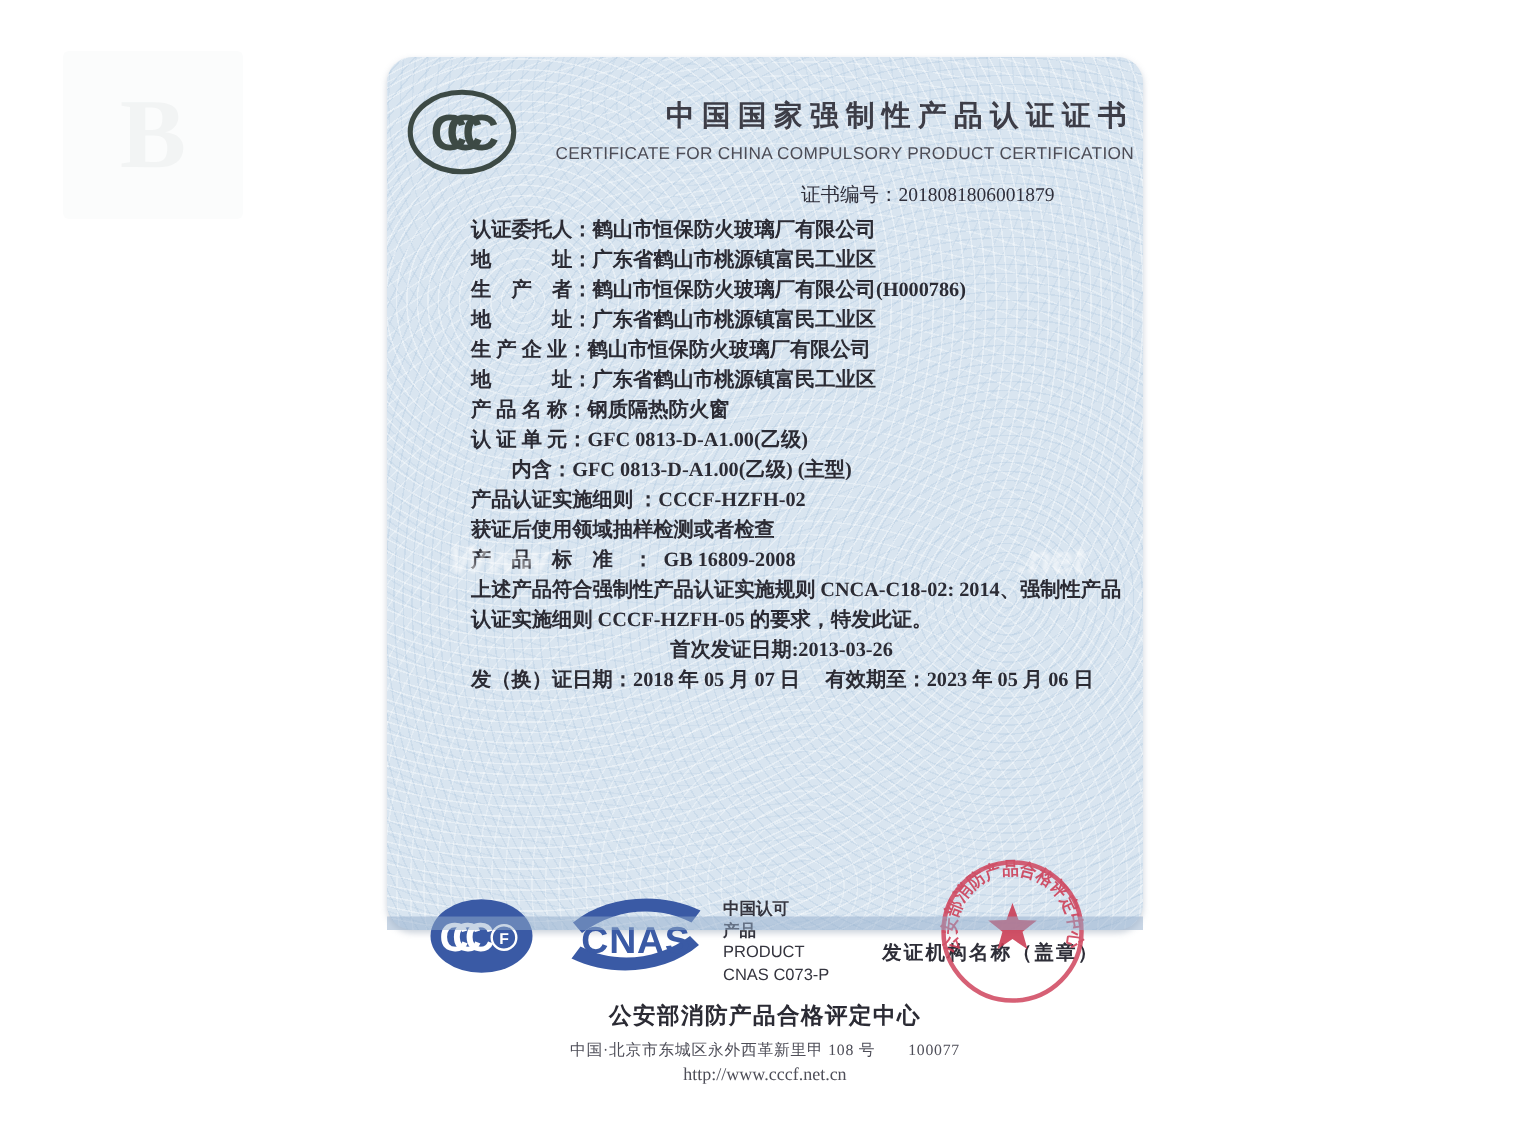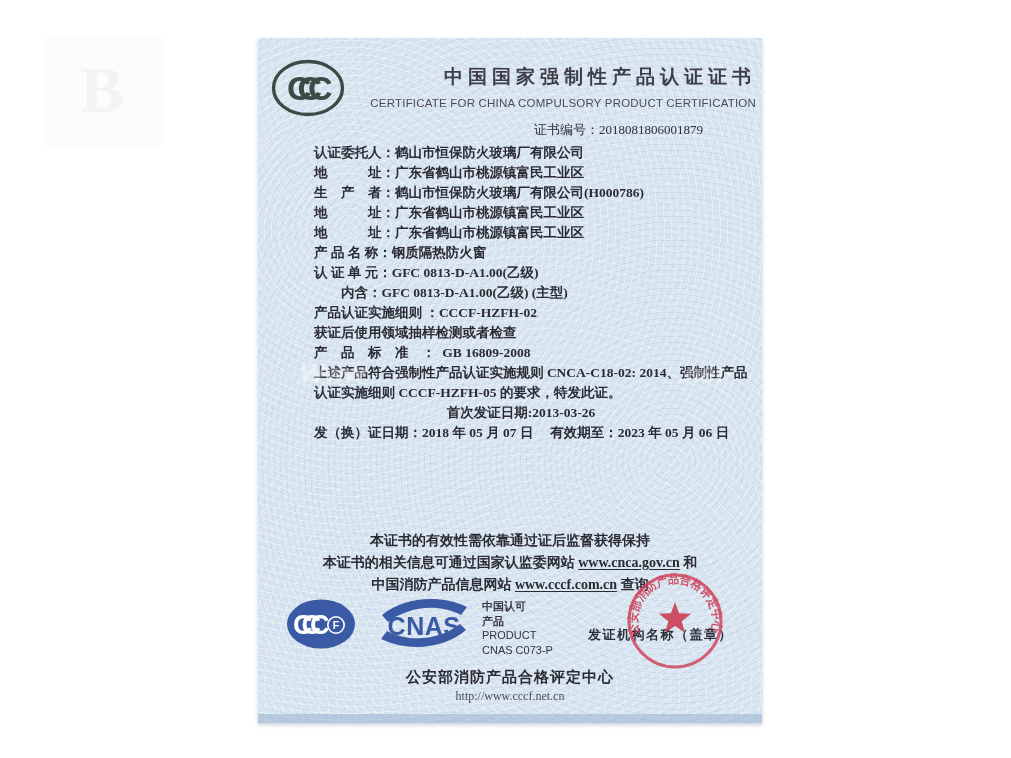--- a/index.html
+++ b/index.html
@@ -8,28 +8,29 @@
     font-family:"Liberation Serif","DejaVu Serif",serif;color:#2c2c35;
   }
   
   .host-logo{
     position:absolute;left:42px;top:34px;width:120px;height:112px;
     background:#fbfcfc;border-radius:4px;display:flex;align-items:center;justify-content:center;
     color:#f2f4f4;font-size:66px;font-weight:bold;font-family:"Liberation Serif",serif;
   }
   
   .sheet{
-    position:absolute;left:258px;top:38px;width:504px;height:685px;
+    position:absolute;left:258px;top:38px;width:504px;height:582px;
     background-color:#d9e5f0;
     background-image:
       repeating-radial-gradient(circle at 18% 28%, rgba(255,255,255,.38) 0 1px, transparent 1px 7px),
       repeating-radial-gradient(circle at 82% 62%, rgba(150,182,212,.20) 0 1px, transparent 1px 6px),
       repeating-radial-gradient(circle at 55% 95%, rgba(255,255,255,.30) 0 1px, transparent 1px 9px),
       repeating-radial-gradient(circle at 40% 5%, rgba(150,182,212,.14) 0 1px, transparent 1px 8px);
     box-shadow:0 2px 4px rgba(140,155,175,.45);
+    border-radius:17px;
   }
   .sheet::after{
     content:"";position:absolute;left:0;right:0;bottom:0;height:9px;
     background:rgba(148,174,204,.5);
   }
   .ccc-logo{position:absolute;left:12px;top:20px;}
   .head-block{position:absolute;left:100px;top:26px;width:398px;text-align:right;}
   .title{font-size:19px;font-weight:700;letter-spacing:5px;color:#3d3d47;white-space:nowrap;}
   .subtitle{margin-top:7px;font-size:11.5px;letter-spacing:.2px;color:#4c4c56;
     font-family:"Liberation Sans","DejaVu Sans",sans-serif;white-space:nowrap;}
@@ -77,43 +78,39 @@
     <div class="title">中国国家强制性产品认证证书</div>
     <div class="subtitle">CERTIFICATE FOR CHINA COMPULSORY PRODUCT CERTIFICATION</div>
   </div>
   <div class="certno"><span>证书编号：</span><span>2018081806001879</span></div>
 
   <div class="body-lines">
     <div class="bl">认证委托人：鹤山市恒保防火玻璃厂有限公司</div>
     <div class="bl">地　　　址：广东省鹤山市桃源镇富民工业区</div>
     <div class="bl">生　产　者：鹤山市恒保防火玻璃厂有限公司(H000786)</div>
     <div class="bl">地　　　址：广东省鹤山市桃源镇富民工业区</div>
+    <div class="bl">生 产 企 业：鹤山市恒保防火玻璃厂有限公司</div>
     <div class="bl">地　　　址：广东省鹤山市桃源镇富民工业区</div>
     <div class="bl">产 品 名 称：钢质隔热防火窗</div>
     <div class="bl">认 证 单 元：GFC 0813-D-A1.00(乙级)</div>
     <div class="bl">　　内含：GFC 0813-D-A1.00(乙级) (主型)</div>
     <div class="bl">产品认证实施细则 ：CCCF-HZFH-02</div>
     <div class="bl">获证后使用领域抽样检测或者检查</div>
     <div class="bl">产　品　标　准　：  GB 16809-2008</div>
     <div class="bl">上述产品符合强制性产品认证实施规则 CNCA-C18-02: 2014、强制性产品</div>
     <div class="bl">认证实施细则 CCCF-HZFH-05 的要求，特发此证。</div>
     <div class="bl center">首次发证日期:2013-03-26</div>
     <div class="bl strong">发（换）证日期：2018 年 05 月 07 日　 有效期至：2023 年 05 月 06 日</div>
   </div>
 
   <div class="wm">
     <span>Www</span>
     <span>.net</span>
   </div>
 
-  <div class="notes">
-    <div>本证书的有效性需依靠通过证后监督获得保持</div>
-    <div><span>本证书的相关信息可通过国家认监委网站 </span><u>www.cnca.gov.cn</u><span> 和</span></div>
-    <div><span>中国消防产品信息网站 </span><u>www.cccf.com.cn</u><span> 查询</span></div>
-  </div>
 
   <svg class="cccf-badge" width="72" height="52" viewBox="0 0 72 52">
     <ellipse cx="36" cy="26" rx="34" ry="24.5" fill="#3a5aa5"></ellipse>
     <text x="8" y="36" font-family="Liberation Sans, DejaVu Sans, sans-serif" font-size="27" font-weight="bold" letter-spacing="-11" fill="#ffffff">CCC</text>
     <circle cx="51" cy="27" r="8.2" fill="none" stroke="#ffffff" stroke-width="1.6"></circle>
     <text x="51" y="31" text-anchor="middle" font-family="Liberation Sans, sans-serif" font-size="10.5" font-weight="bold" fill="#ffffff">F</text>
   </svg>
 
   <svg class="cnas-badge" width="96" height="58" viewBox="0 0 96 58">
     <path d="M6,21 C28,3 64,0 91,13 L85,21 C62,9 33,12 12,28 Z" fill="#3a5aa5"></path>
@@ -135,18 +132,19 @@
     </defs>
     <circle cx="55" cy="55" r="46" fill="none" stroke="#d14b63" stroke-width="3"></circle>
     <polygon points="55,36 59.1,47.3 71.2,47.7 61.7,55.2 65,66.8 55,60 45,66.8 48.3,55.2 38.8,47.7 50.9,47.3" fill="#cb3a52"></polygon>
     <text font-size="12" font-weight="bold" fill="#cd3c55" font-family="Liberation Serif, DejaVu Serif, serif">
       <textPath href="#sealArc" startOffset="0" textLength="143" lengthAdjust="spacingAndGlyphs">公安部消防产品合格评定中心</textPath>
     </text>
   </svg>
 
   <div class="certifier">
     <div class="org">公安部消防产品合格评定中心</div>
+    <div class="addr">中国·北京市东城区永外西革新里甲 108 号　　100077</div>
     <div class="site">http://www.cccf.net.cn</div>
   </div>
 
 </div>
 
 <div class="serial">A 0128338</div>
 
 </body></html>

